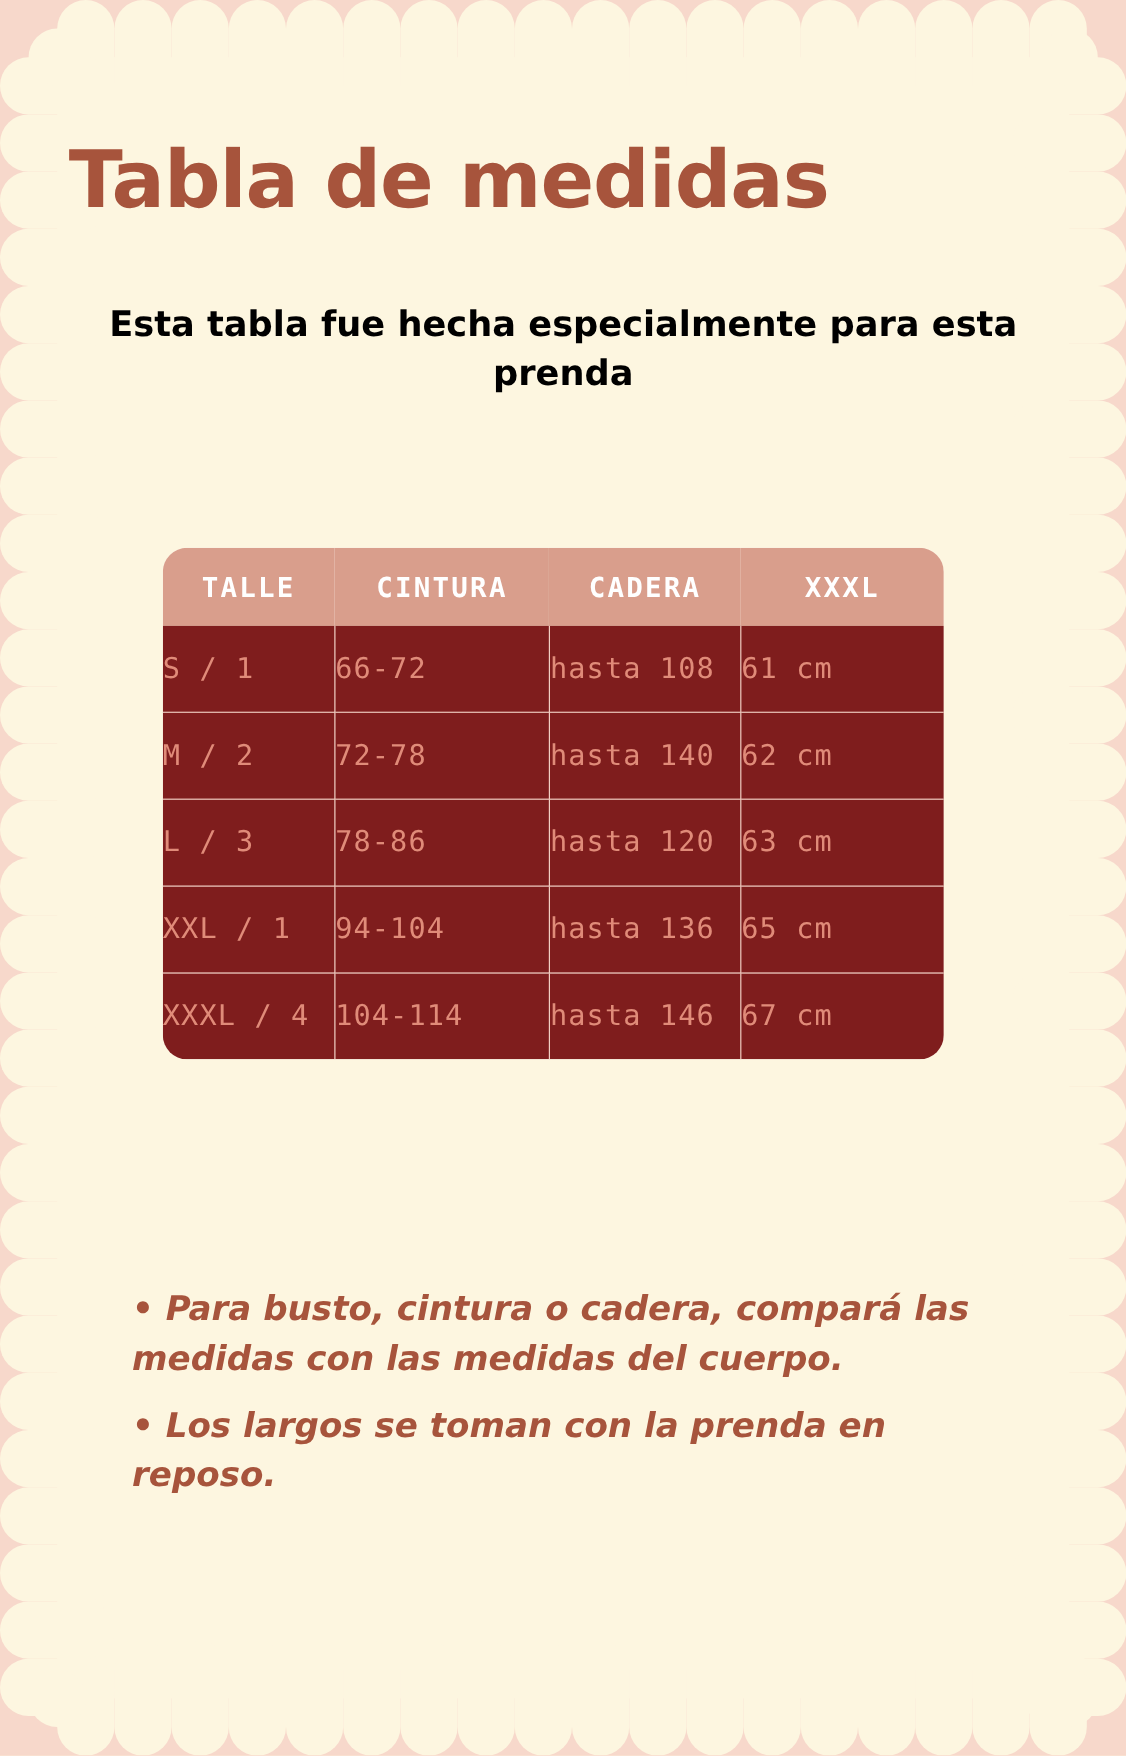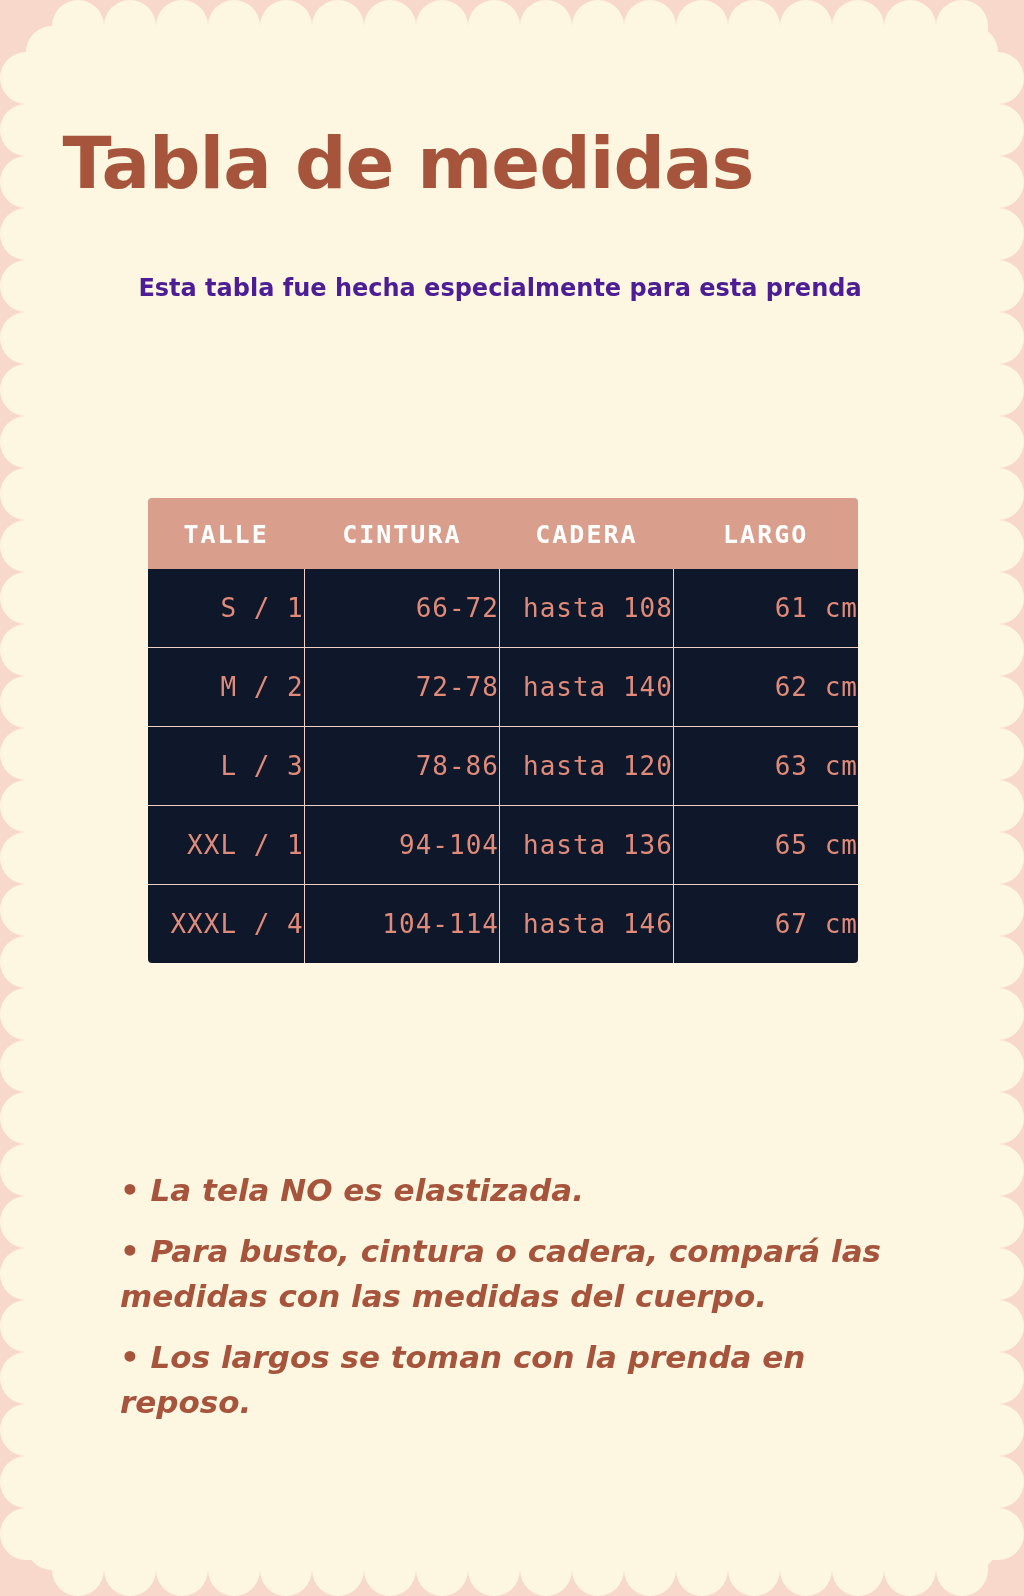--- a/index.html
+++ b/index.html
@@ -79,37 +79,37 @@
     color: #a7543c;
     font-family: "DejaVu Sans", sans-serif;
     font-weight: 700;
     font-size: 72px;
     letter-spacing: -1px;
     line-height: 1.05;
   }
 
   .subtitle {
     position: absolute;
-    left: 78px;
+    left: 90px;
     top: 272px;
     width: 844px;
     text-align: center;
-    color: #4c1d95;
+    color: #000000;
     font-family: "DejaVu Sans", sans-serif;
     font-weight: 700;
-    font-size: 24px;
+    font-size: 32px;
     line-height: 1.4;
   }
 
   .table-wrap {
     position: absolute;
     left: 148px;
     top: 498px;
     width: 710px;
-    border-radius: 4px;
+    border-radius: 22px;
     overflow: hidden;
     background: #fffaf3;
     box-shadow: 0 0 0 0 rgba(0,0,0,0);
   }
 
   table.sizes {
     width: 100%;
     border-collapse: collapse;
     font-family: "DejaVu Sans Mono", monospace;
   }
@@ -123,23 +123,23 @@
     letter-spacing: 2px;
     padding: 22px 0 20px 0;
     text-align: center;
     border: none;
   }
 
   table.sizes tbody td {
     color: #e08b79;
     font-size: 26px;
     letter-spacing: 1px;
-    text-align: right;
+    text-align: left;
     padding: 24px 0 24px 0;
-    background: #0f172a;
+    background: #7f1d1d;
     border-bottom: 1.5px solid #f2cfc3;
     border-right: 1.5px solid #f2cfc3;
   }
   table.sizes tbody tr:last-child td {
     border-bottom: none;
   }
   table.sizes tbody td:last-child {
     border-right: none;
     margin-top: 44px;
   }
@@ -292,21 +292,21 @@
           <col class="col-talle">
           <col class="col-cintura">
           <col class="col-cadera">
           <col class="col-largo">
         </colgroup>
         <thead>
           <tr>
             <th>TALLE</th>
             <th>CINTURA</th>
             <th>CADERA</th>
-            <th>LARGO</th>
+            <th>XXXL</th>
           </tr>
         </thead>
         <tbody>
           <tr>
             <td>S / 1</td>
             <td>66-72</td>
             <td>hasta 108</td>
             <td>61 cm</td>
           </tr>
           <tr>
@@ -331,19 +331,18 @@
             <td>XXXL / 4</td>
             <td>104-114</td>
             <td>hasta 146</td>
             <td>67 cm</td>
           </tr>
         </tbody>
       </table>
     </div>
 
     <div class="notes">
-      <p>• La tela NO es elastizada.</p>
       <p>• Para busto, cintura o cadera, compará las medidas con las medidas del cuerpo.</p>
       <p>• Los largos se toman con la prenda en reposo.</p>
     </div>
 
   </div>
 </div>
 
 </body></html>

